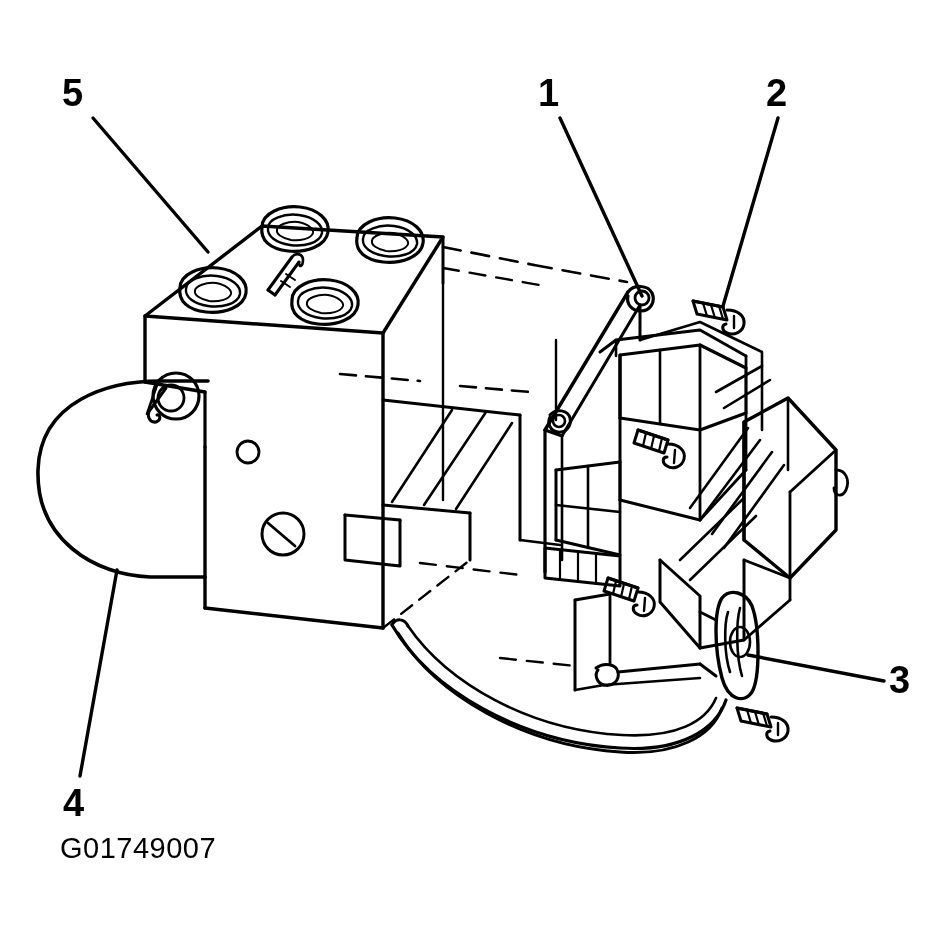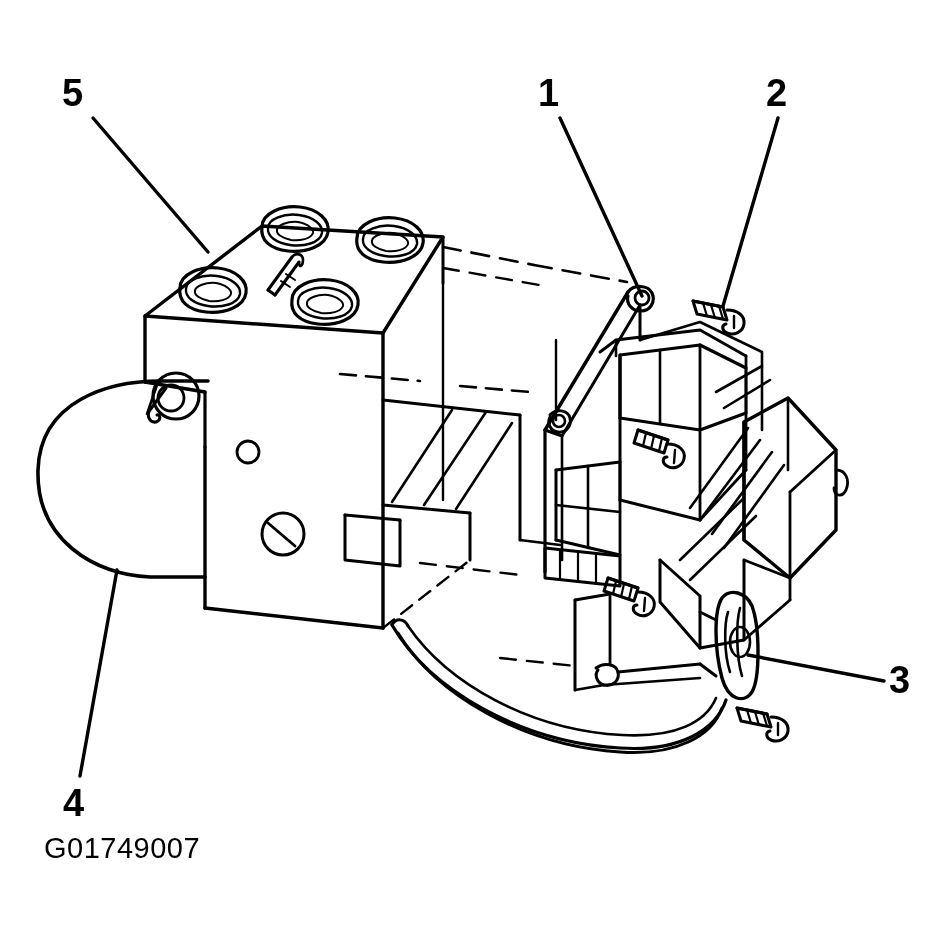--- a/index.html
+++ b/index.html
@@ -38,21 +38,21 @@
     letter-spacing: 0px;
     user-select: none;
   }
   #callout-1 { left: 538px; top: 74px; }
   #callout-2 { left: 766px; top: 74px; }
   #callout-3 { left: 889px; top: 661px; }
   #callout-4 { left: 63px; top: 784px; }
   #callout-5 { left: 62px; top: 74px; }
   #figure-id {
     position: absolute;
-    left: 44px;
+    left: 60px;
     top: 832px;
     font-family: "Liberation Sans", sans-serif;
     font-size: 29px;
     font-weight: normal;
     color: #000000;
     letter-spacing: 0.5px;
     white-space: nowrap;
     user-select: none;
   }
 </style>

